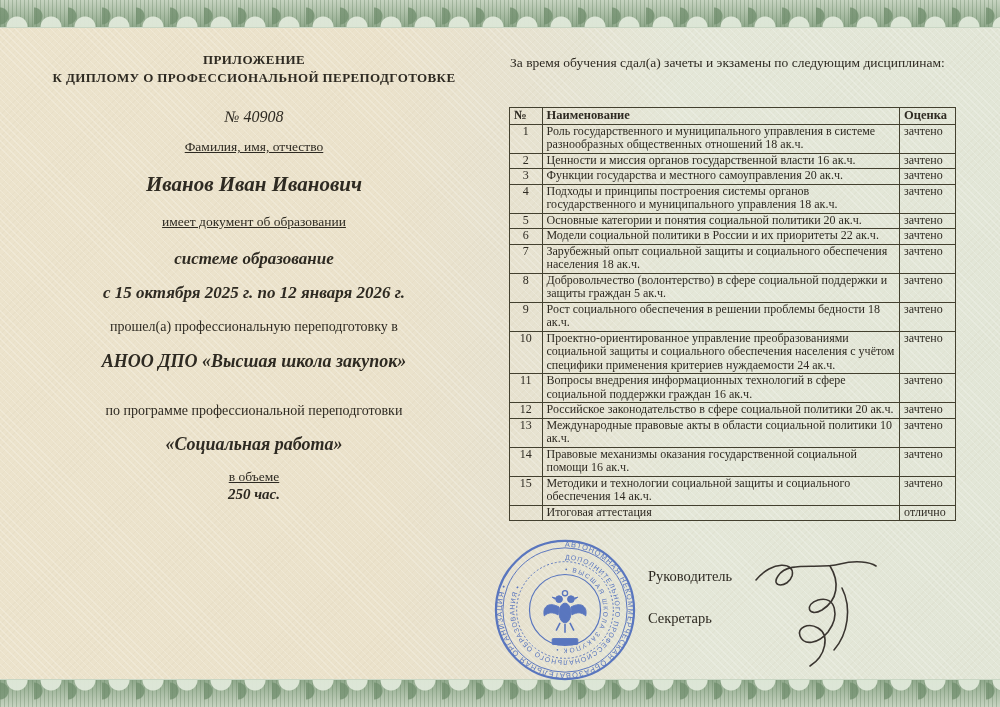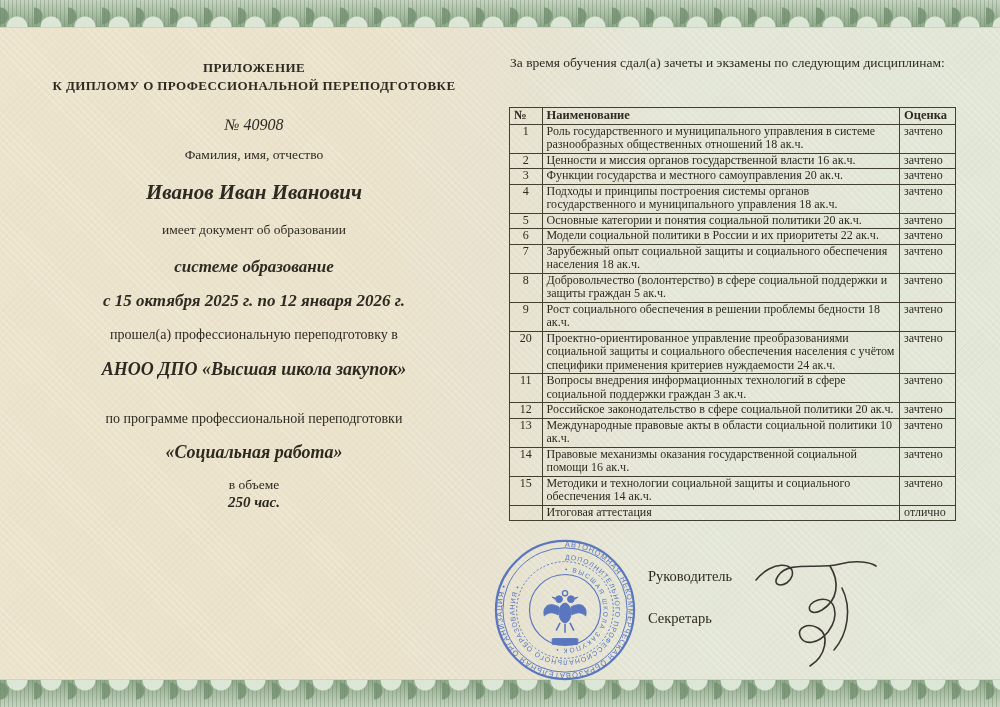--- a/index.html
+++ b/index.html
@@ -19,25 +19,25 @@
         background-image:
           radial-gradient(circle at 17px 27px,rgba(224,233,218,.95) 0 10px,rgba(224,233,218,0) 11px),
           radial-gradient(circle at 0px 16px,rgba(111,141,108,.75) 0 8px,rgba(111,141,108,0) 9px),
           repeating-linear-gradient(90deg,rgba(102,132,99,.35) 0 1px,rgba(255,255,255,0) 1px 4px),
           linear-gradient(#c6d3c0,#8fa88b);
         background-size:34px 27px,34px 27px,auto,auto;}
   .band-top{top:0;border-bottom:1px solid #c9d6c4;}
   .band-bottom{bottom:0;transform:scaleY(-1);border-bottom:1px solid #c9d6c4;}
 
   
-  .left-pane{position:absolute;left:32px;top:8px;width:444px;height:601px;}
+  .left-pane{position:absolute;left:32px;top:0;width:444px;height:601px;}
   .cline{position:absolute;left:0;right:0;text-align:center;white-space:nowrap;}
   .t-head{font-weight:bold;font-size:13px;letter-spacing:.4px;}
   .t-num{font-weight:normal;font-style:italic;font-size:16px;}
-  .t-small{font-size:13.5px;}
+  .t-small{font-size:13.5px;text-decoration:underline;}
   .t-mid{font-size:14px;}
   .t-bi{font-weight:bold;font-style:italic;font-size:17px;}
   .t-bi-lg{font-weight:bold;font-style:italic;font-size:18px;}
   .t-fio{font-weight:bold;font-style:italic;font-size:21px;}
   .t-vol{font-weight:bold;font-style:italic;font-size:15px;}
 
   
   .intro{position:absolute;left:510px;top:53px;width:448px;font-size:13.5px;line-height:19px;
          text-align:justify;}
   table.grades{position:absolute;left:509px;top:107px;width:447px;border-collapse:collapse;
@@ -136,27 +136,27 @@
           <td class="c-num">8</td>
           <td class="c-name">Добровольчество (волонтерство) в сфере социальной поддержки и защиты граждан 5 ак.ч.</td>
           <td class="c-grade">зачтено</td>
         </tr>
         <tr>
           <td class="c-num">9</td>
           <td class="c-name">Рост социального обеспечения в решении проблемы бедности 18 ак.ч.</td>
           <td class="c-grade">зачтено</td>
         </tr>
         <tr>
-          <td class="c-num">20</td>
+          <td class="c-num">10</td>
           <td class="c-name">Проектно-ориентированное управление преобразованиями социальной защиты и социального обеспечения населения с учётом специфики применения критериев нуждаемости 24 ак.ч.</td>
           <td class="c-grade">зачтено</td>
         </tr>
         <tr>
           <td class="c-num">11</td>
-          <td class="c-name">Вопросы внедрения информационных технологий в сфере социальной поддержки граждан 3 ак.ч.</td>
+          <td class="c-name">Вопросы внедрения информационных технологий в сфере социальной поддержки граждан 16 ак.ч.</td>
           <td class="c-grade">зачтено</td>
         </tr>
         <tr>
           <td class="c-num">12</td>
           <td class="c-name">Российское законодательство в сфере социальной политики 20 ак.ч.</td>
           <td class="c-grade">зачтено</td>
         </tr>
         <tr>
           <td class="c-num">13</td>
           <td class="c-name">Международные правовые акты в области социальной политики 10 ак.ч.</td>

